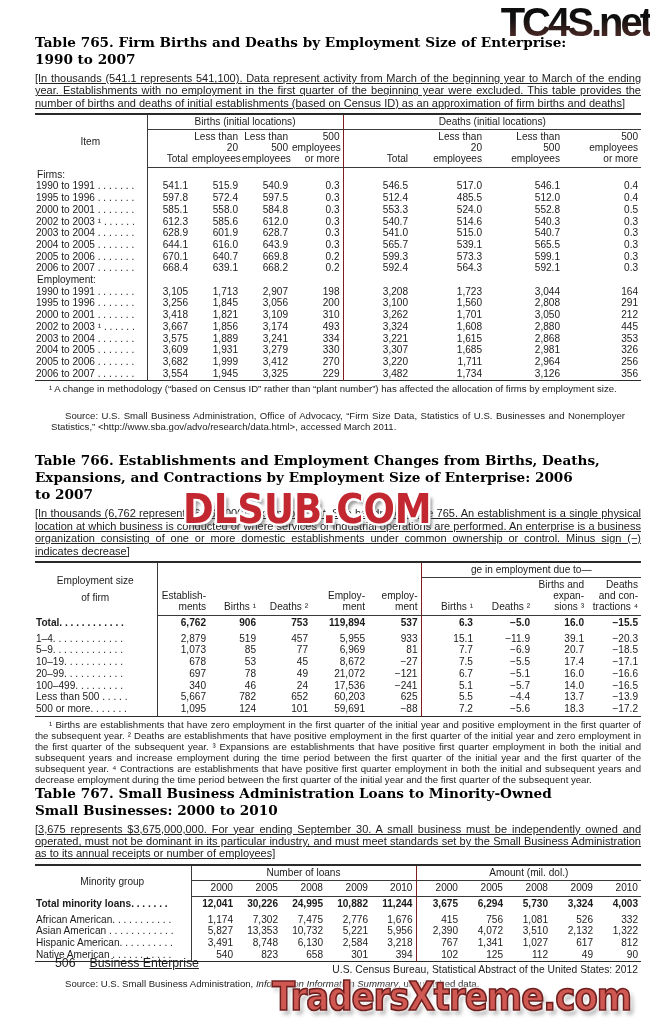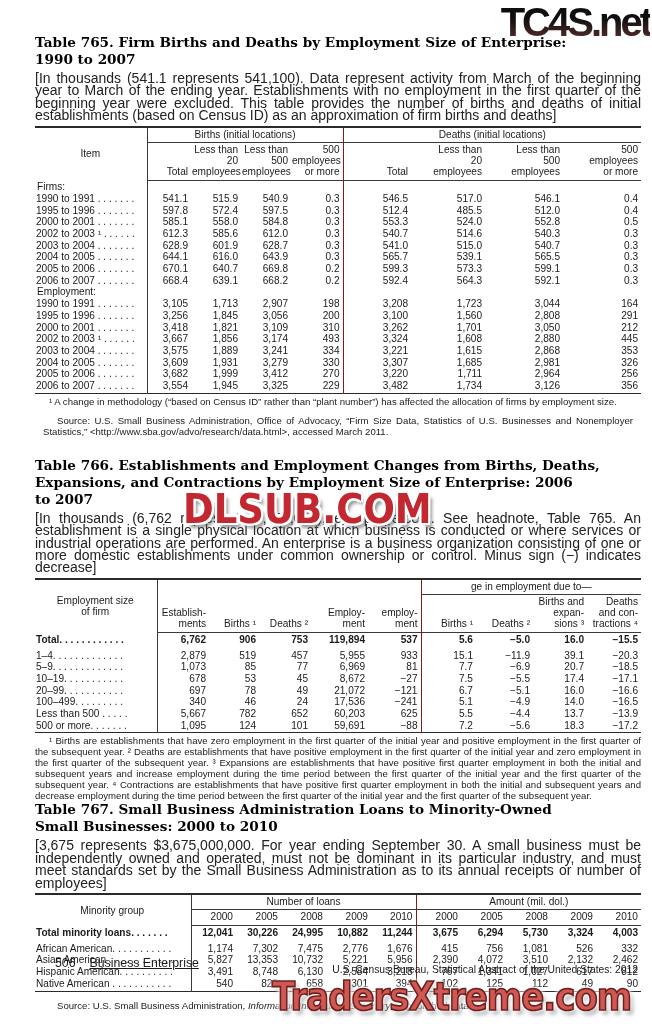--- a/index.html
+++ b/index.html
@@ -3,23 +3,23 @@
 <meta charset="utf-8">
 <style>
   * { box-sizing: border-box; }
   html,body { margin:0; padding:0; }
   body { font-family:"Liberation Sans", sans-serif; color:#1b1b1b; background:#e8e8e8; }
   .page { position:relative; width:652px; height:1024px; background:#fff; overflow:hidden; margin:0 auto; }
   .content { position:absolute; left:35px; top:34px; width:606px; }
 
   .tbl-title { font-family:"DejaVu Serif", serif; font-weight:bold; color:#000;
                font-size:13.6px; line-height:17px; margin:0 0 4px 0; white-space:pre-line; }
-  .headnote { font-size:14px; line-height:12.4px; margin:0 0 4px 0; text-align:justify; color:#222; }
+  .headnote { font-size:11px; line-height:12.4px; margin:0 0 4px 0; text-align:justify; color:#222;text-decoration:underline; }
   .footnote { font-size:9.6px; line-height:11px; margin:2px 0 0 0; text-align:justify; text-indent:14px; color:#222; }
-  .source   { font-size:9.6px; line-height:11px; margin:8px; text-align:justify; text-indent:14px; color:#222; }
+  .source   { font-size:9.6px; line-height:11px; margin:16px; text-align:justify; text-indent:14px; color:#222; }
   .block-gap-lg { margin-bottom:20px; }
 
   table.datatable { border-collapse:collapse; table-layout:fixed; width:606px;
                     font-size:10.1px; margin-bottom:2px;
                     border-top:2px solid #2a2a2a; border-bottom:1.5px solid #2a2a2a; }
   .datatable th { font-weight:normal; font-size:10.1px; }
   .grp-h { text-align:center; padding:1px 2px 2px; vertical-align:bottom; }
   .grp-rule { border-bottom:1px solid #3a3a3a; }
   .num-h { text-align:right; vertical-align:bottom; white-space:pre-line;
            line-height:11px; padding:1px 3px 3px 1px; }
@@ -326,21 +326,21 @@
           <col style="width:52px">
           <col style="width:57px">
           <col style="width:53px">
         <col style="width:55px">
           <col style="width:57px">
           <col style="width:54px">
           <col style="width:54px">
       </colgroup>
       <thead>
         <tr>
-          <th class="item-h row-label" rowspan="2" style="text-align:center;padding-left:0;white-space:pre-line;line-height:11px;">Employment size
+          <th class="item-h row-label" rowspan="2" style="text-align:center;padding-left:0;white-space:pre-line;line-height:17px;">Employment size
 of firm</th>
           <th class="grp-h div-r" colspan="5"></th>
           <th class="grp-h grp-rule" colspan="4">ge in employment due to—</th>
         </tr>
         <tr class="subhead">
           <th class="num-h">Establish-
 ments</th>
           <th class="num-h">Births ¹</th>
           <th class="num-h">Deaths ²</th>
           <th class="num-h">Employ-
@@ -358,21 +358,21 @@
         </tr>
       </thead>
       <tbody>
           <tr class="bold gap first-body">
             <td class="row-label">Total. . . . . . . . . . . .</td>
             <td class="num">6,762</td>
             <td class="num">906</td>
             <td class="num">753</td>
             <td class="num">119,894</td>
             <td class="num div-r">537</td>
-            <td class="num">5.6</td>
+            <td class="num">6.3</td>
             <td class="num">−5.0</td>
             <td class="num">16.0</td>
             <td class="num">−15.5</td>
           </tr>
           <tr>
             <td class="row-label">1–4. . . . . . . . . . . . .</td>
             <td class="num">2,879</td>
             <td class="num">519</td>
             <td class="num">457</td>
             <td class="num">5,955</td>
@@ -419,21 +419,21 @@
             <td class="num">−16.6</td>
           </tr>
           <tr>
             <td class="row-label">100–499. . . . . . . . .</td>
             <td class="num">340</td>
             <td class="num">46</td>
             <td class="num">24</td>
             <td class="num">17,536</td>
             <td class="num div-r">−241</td>
             <td class="num">5.1</td>
-            <td class="num">−4.9</td>
+            <td class="num">−5.7</td>
             <td class="num">14.0</td>
             <td class="num">−16.5</td>
           </tr>
           <tr>
             <td class="row-label">Less than 500 . . . . .</td>
             <td class="num">5,667</td>
             <td class="num">782</td>
             <td class="num">652</td>
             <td class="num">60,203</td>
             <td class="num div-r">625</td>
@@ -526,21 +526,21 @@
             <td class="row-label">Asian American . . . . . . . . . . . .</td>
             <td class="num">5,827</td>
             <td class="num">13,353</td>
             <td class="num">10,732</td>
             <td class="num">5,221</td>
             <td class="num div-r">5,956</td>
             <td class="num">2,390</td>
             <td class="num">4,072</td>
             <td class="num">3,510</td>
             <td class="num">2,132</td>
-            <td class="num">2,462</td>
+            <td class="num">1,322</td>
           </tr>
           <tr>
             <td class="row-label">Hispanic American. . . . . . . . . .</td>
             <td class="num">3,491</td>
             <td class="num">8,748</td>
             <td class="num">6,130</td>
             <td class="num">2,584</td>
             <td class="num div-r">3,218</td>
             <td class="num">767</td>
             <td class="num">1,341</td>

